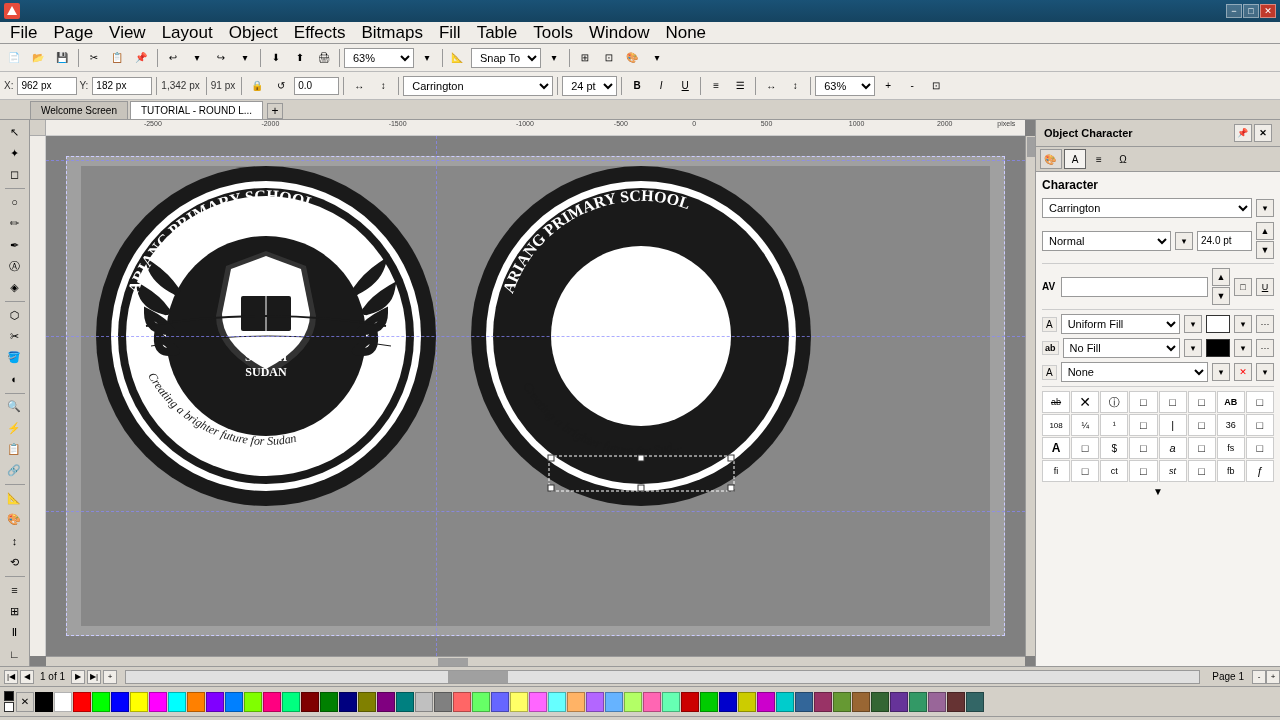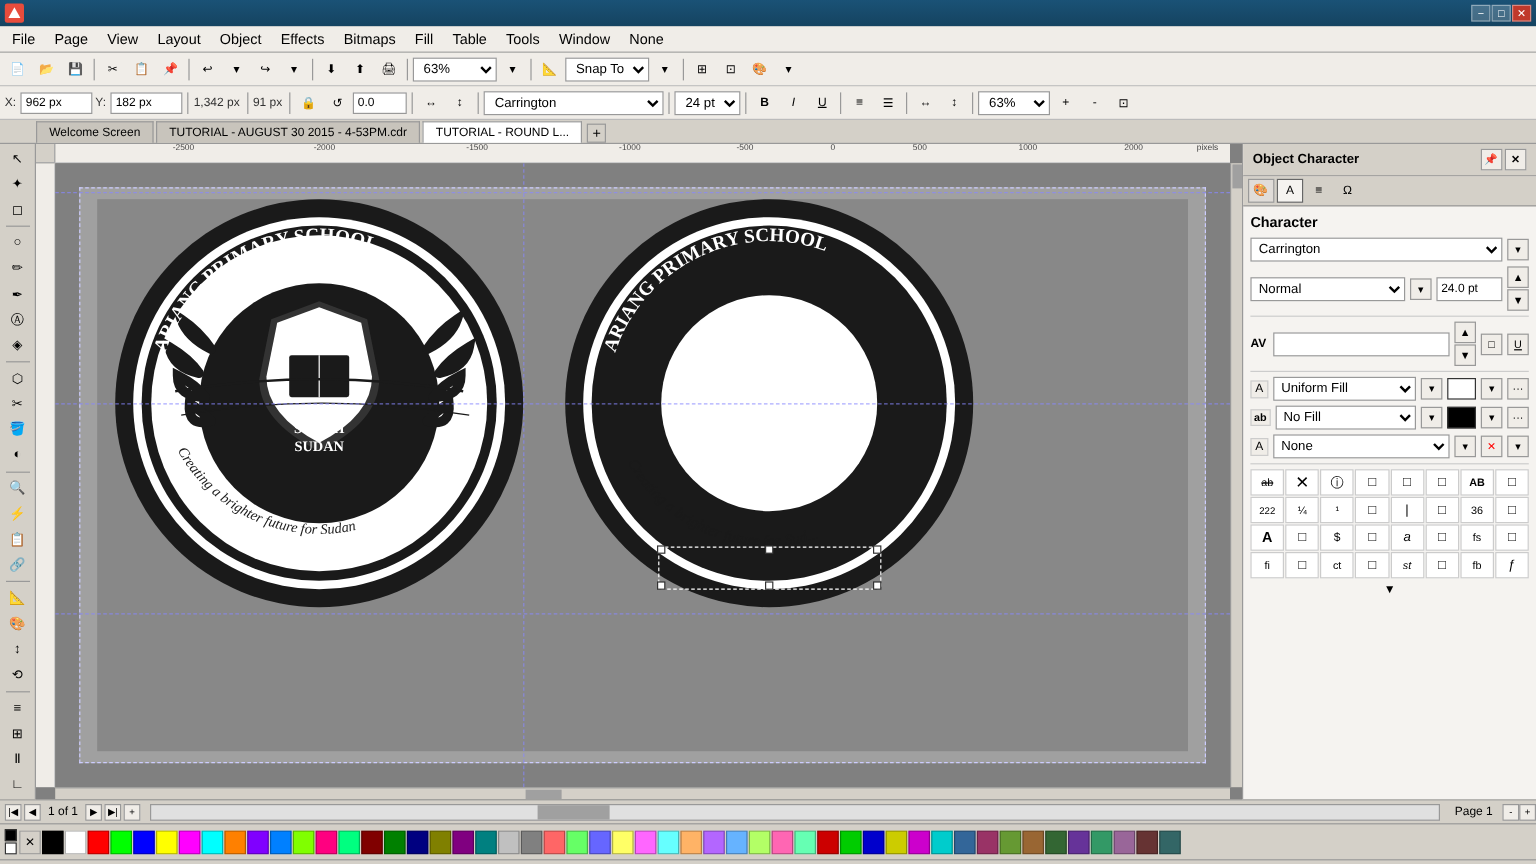--- a/index.html
+++ b/index.html
@@ -5,21 +5,21 @@
     * { box-sizing: border-box; margin: 0; padding: 0; }
     body { font-family: 'Segoe UI', Tahoma, Geneva, Verdana, sans-serif; font-size: 11px; background: #d4d0c8; overflow: hidden; width: 1280px; height: 720px; }
     
     
     #titlebar { background: linear-gradient(to bottom, #1a5276, #154360); color: white; height: 22px; display: flex; align-items: center; justify-content: space-between; padding: 0 4px; font-size: 11px; }
     .title-btn { width: 16px; height: 14px; border: 1px solid rgba(255,255,255,0.4); background: rgba(255,255,255,0.2); color: white; font-size: 9px; display: flex; align-items: center; justify-content: center; cursor: pointer; }
     .title-btn.close { background: #c0392b; }
     
     
     #menubar { background: #f0ede8; border-bottom: 1px solid #999; height: 22px; display: flex; align-items: center; padding: 0 2px; }
-    .menu-item { padding: 2px 8px; cursor: pointer; font-size: 12px; color: #000; }
+    .menu-item { padding: 2px 8px; cursor: pointer; font-size: 17px; color: #000; }
     
     
     .toolbar { background: #f0ede8; border-bottom: 1px solid #bbb; height: 28px; display: flex; align-items: center; padding: 0 4px; gap: 2px; }
     .tb-btn { height: 22px; min-width: 22px; border: 1px solid transparent; background: transparent; display: flex; align-items: center; justify-content: center; cursor: pointer; font-size: 10px; padding: 0 2px; }
     .tb-sep { width: 1px; height: 18px; background: #999; margin: 0 2px; }
     .tb-combo { height: 20px; border: 1px solid #999; background: white; font-size: 11px; padding: 0 4px; }
     
     
     #toolbar2 { background: #f0ede8; border-bottom: 1px solid #bbb; height: 28px; display: flex; align-items: center; padding: 0 4px; gap: 2px; }
     .coord-label { font-size: 10px; color: #333; margin-right: 2px; }
@@ -183,21 +183,20 @@
   <select class="zoom-combo">
     <option>63%</option>
   </select>
   <div class="tb-btn">+</div>
   <div class="tb-btn">-</div>
   <div class="tb-btn">⊡</div>
 </div>
 
 <div id="tabs">
     <div class="tab">Welcome Screen</div>
-    <div class="tab">TUTORIAL - AUGUST 30 2015 - 4-53PM.cdr</div>
     <div class="tab active">TUTORIAL - ROUND L...</div>
     <div class="tab-add">+</div>
   </div>
 
 <div id="main-area" style="display:flex;height:calc(720px - 22px - 22px - 28px - 28px - 20px - 24px - 30px);">
 
   <div id="left-toolbar">
       <div class="lt-btn">↖</div>
       <div class="lt-btn">✦</div>
       <div class="lt-btn">◻</div>
@@ -428,21 +427,21 @@
 
         <div class="glyph-cell" style="text-decoration:line-through;font-size:9px;">ab</div>
         <div class="glyph-cell" style="font-size:14px;">✕</div>
         <div class="glyph-cell" style="font-size:11px;">ⓘ</div>
         <div class="glyph-cell">□</div>
         <div class="glyph-cell">□</div>
         <div class="glyph-cell">□</div>
         <div class="glyph-cell" style="font-size:9px;font-weight:bold;">AB</div>
         <div class="glyph-cell">□</div>
 
-        <div class="glyph-cell" style="font-size:8px;">222</div>
+        <div class="glyph-cell" style="font-size:8px;">108</div>
         <div class="glyph-cell" style="font-size:9px;">¼</div>
         <div class="glyph-cell" style="font-size:9px;">¹</div>
         <div class="glyph-cell">□</div>
         <div class="glyph-cell">|</div>
         <div class="glyph-cell">□</div>
         <div class="glyph-cell" style="font-size:9px;">36</div>
         <div class="glyph-cell">□</div>
 
         <div class="glyph-cell" style="font-size:12px;font-weight:bold;">A</div>
         <div class="glyph-cell">□</div>

